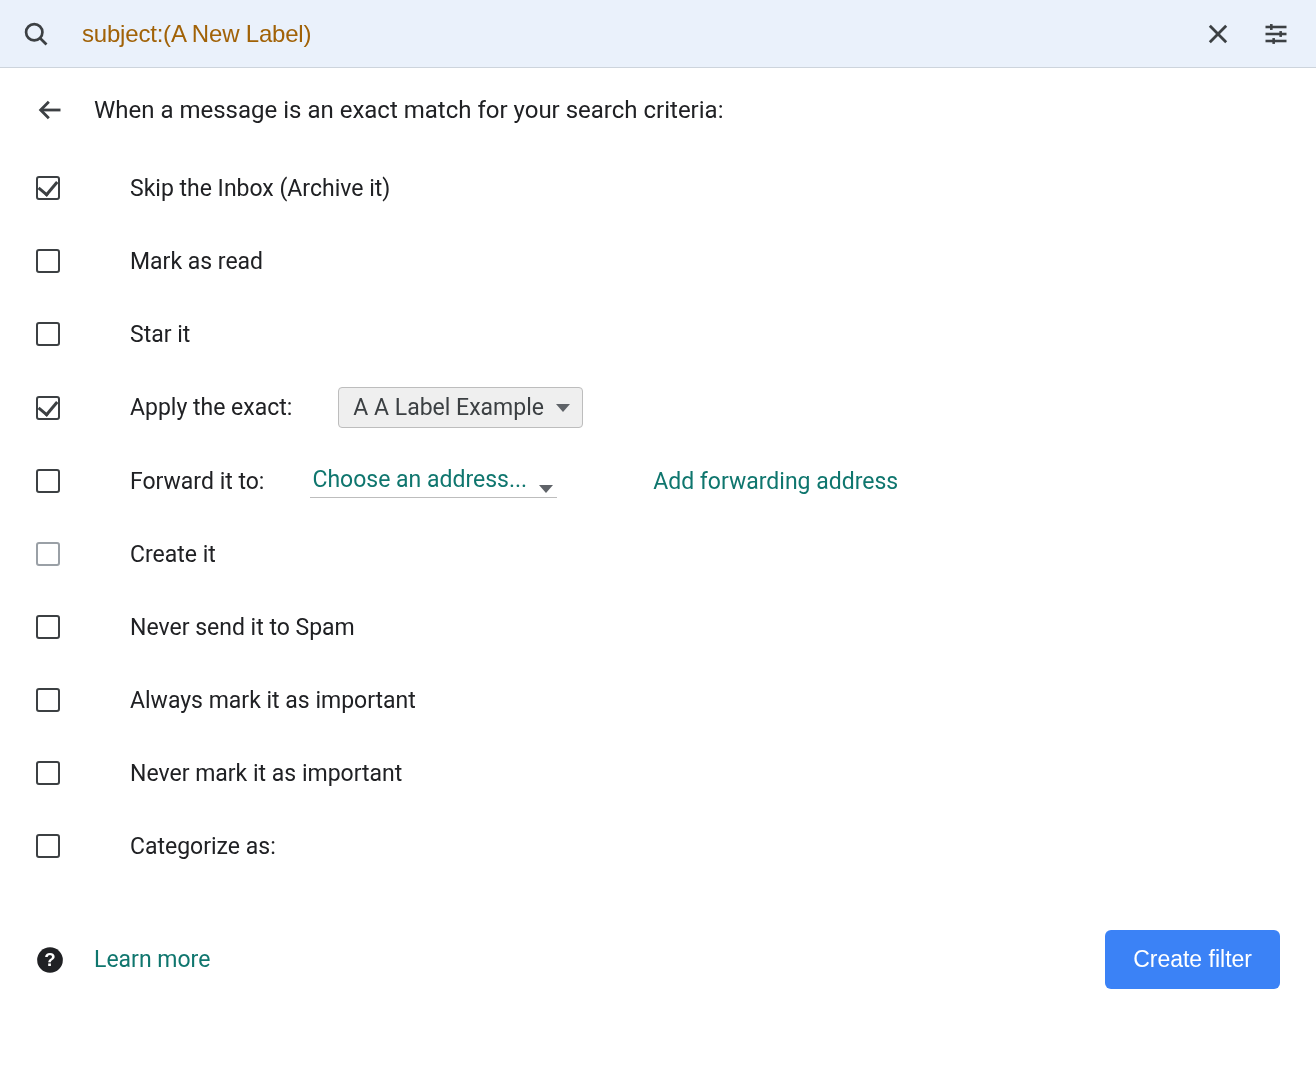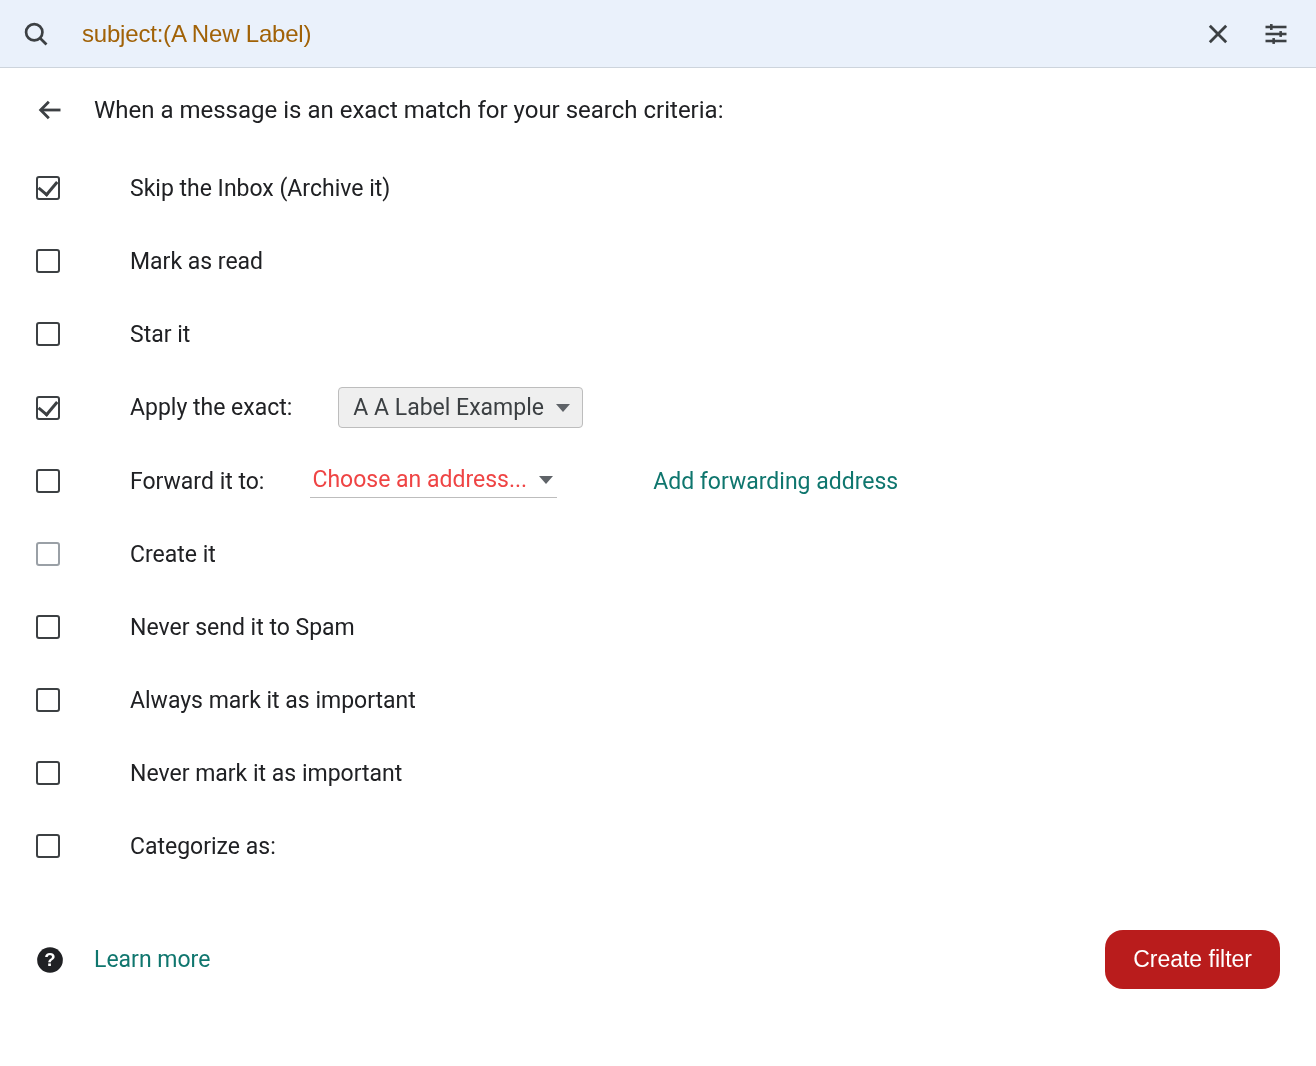--- a/index.html
+++ b/index.html
@@ -94,21 +94,22 @@
   }
   .dropdown.boxed {
     background:#efefef;
     border:1px solid #bdbdbd;
     border-radius:4px;
     padding: 6px 12px 6px 14px;
   }
   .dropdown.underline {
     border-bottom:1px solid #bdbdbd;
     padding: 2px 4px 4px 2px;
-    color:#ef4444;
+    color:#0f766e;
+    align-items:flex-end;
   }
   .dropdown .caret {
     margin-left: 12px;
     width: 0; height: 0;
     border-left: 7px solid transparent;
     border-right: 7px solid transparent;
     border-top: 8px solid #5f6368;
   }
   .link {
     color:#0f766e;
@@ -124,24 +125,24 @@
   }
   .help-icon {
     width:28px; height:28px;
     margin-right: 30px;
     flex:0 0 auto;
     cursor:pointer;
   }
   .learn-more { font-size:23px; color:#0f766e; cursor:pointer;}
   .spacer { flex:1; }
   .primary-btn {
-    background:#b91c1c;
+    background:#3b82f6;
     color:#fff;
     border:none;
-    border-radius:18px;
+    border-radius:6px;
     font-size:23px;
     padding: 16px 28px;
     cursor:pointer;
   }
   svg { display:block; }
 </style>
 </head>
 <body>
 
 <div class="searchbar">

